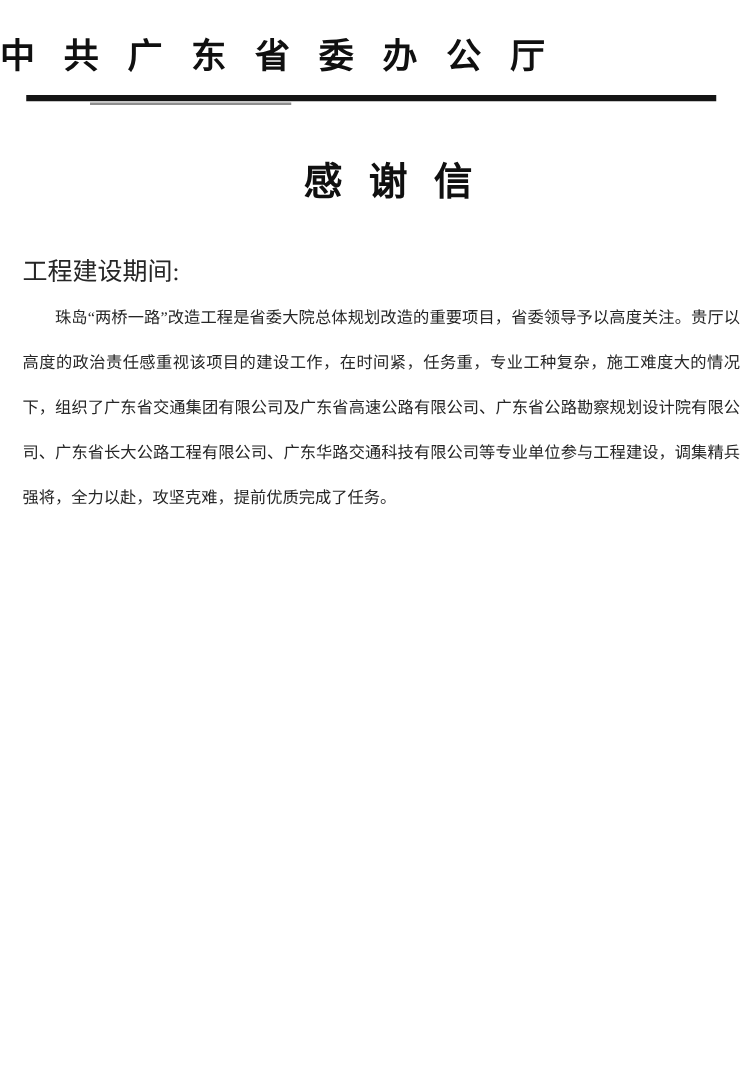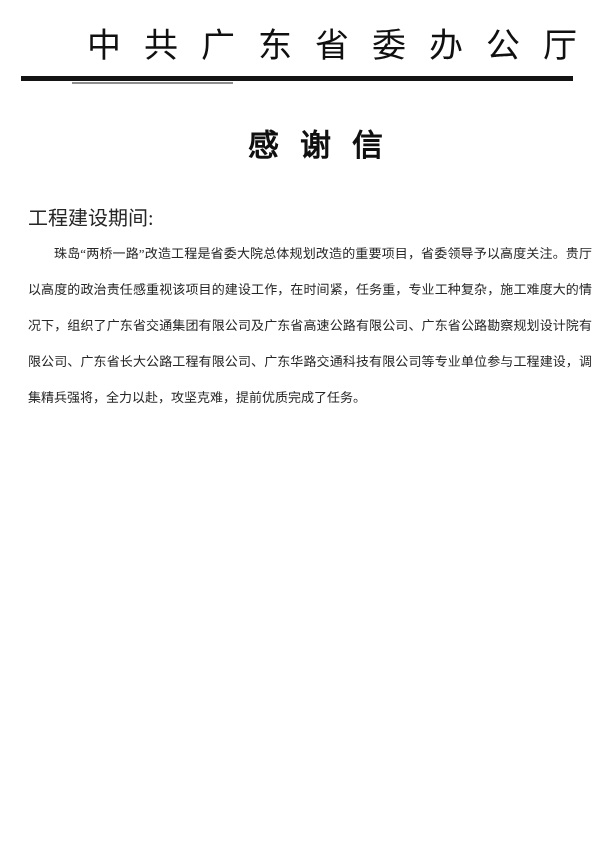--- a/index.html
+++ b/index.html
@@ -12,42 +12,42 @@
     width: 600px;
     height: 868px;
     box-sizing: border-box;
     padding-top: 26px;
     background: #ffffff;
     overflow: hidden;
     font-family: serif;
     color: #262626;
   }
   .letterhead {
-    text-align: right;
-    font-size: 34px;
-    font-weight: normal;
+    text-align: left;
+    font-size: 28px;
+    font-weight: bold;
     line-height: 40px;
     letter-spacing: 23px;
     white-space: nowrap;
     color: #101010;
   }
   .rule {
     margin: 10px 27px 0 21px;
     height: 5px;
     background: #141414;
   }
   .rule-artifact {
     margin: 1px 0 0 72px;
     width: 161px;
     height: 2px;
     background: #434343;
     opacity: 0.6;
   }
   .column {
-    margin: 0 8px 0 28px;
+    margin: 0 8px 0 18px;
   }
   .title {
     position: relative;
     left: 16px;
     margin-top: 44px;
     text-align: center;
     font-size: 31px;
     font-weight: bold;
     line-height: 36px;
     letter-spacing: 21px;

